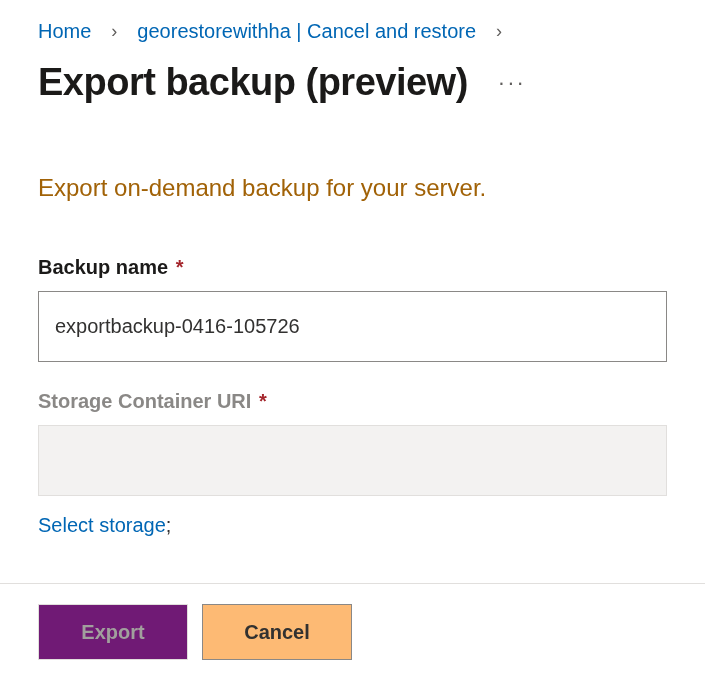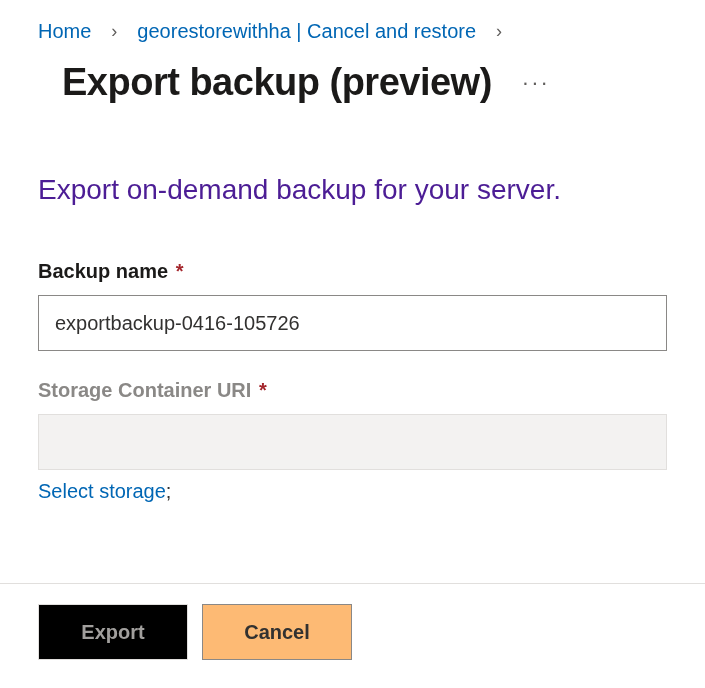--- a/index.html
+++ b/index.html
@@ -40,32 +40,31 @@
       display: flex;
       align-items: center;
       gap: 24px;
       margin-bottom: 70px;
     }
     .page-title {
       font-size: 38px;
       font-weight: 600;
       color: #1b1a19;
       letter-spacing: -0.5px;
-      margin-left: 24px;
     }
     .ellipsis {
       color: #605e5c;
       font-size: 22px;
       cursor: pointer;
       letter-spacing: 2px;
       padding: 0 6px;
     }
     .description {
-      font-size: 28px;
-      color: #4c1d95;
+      font-size: 24px;
+      color: #a16207;
       margin-bottom: 54px;
     }
     .field-group {
       margin-bottom: 28px;
     }
     .field-label {
       font-size: 20px;
       font-weight: 700;
       color: #1b1a19;
       margin-bottom: 12px;
@@ -74,35 +73,35 @@
     .field-label.disabled {
       color: #8a8886;
       font-weight: 700;
     }
     .required {
       color: #a4262c;
       margin-left: 2px;
     }
     .text-input {
       width: 100%;
-      height: 56px;
+      height: 71px;
       border: 1px solid #8a8886;
       padding: 0 16px;
       font-size: 20px;
       font-family: inherit;
       color: #323130;
       background: #ffffff;
     }
     .text-input.disabled {
       background: #f3f2f1;
       border: 1px solid #e1dfdd;
       color: #a19f9d;
     }
     .link-row {
-      margin-top: 10px;
+      margin-top: 18px;
       font-size: 20px;
     }
     .select-link {
       color: #0066b4;
       cursor: pointer;
       text-decoration: none;
     }
     .semicolon {
       color: #323130;
     }
@@ -123,21 +122,21 @@
       font-size: 20px;
       font-weight: 600;
       font-family: inherit;
       border: 1px solid #8a8886;
       background: #fdba74;
       color: #323130;
       cursor: pointer;
       min-width: 150px;
     }
     .btn.primary-disabled {
-      background: #000000;
+      background: #701a75;
       border: 1px solid #e1dfdd;
       color: #a19f9d;
       cursor: default;
     }
   </style>
 </head>
 <body>
 
 <div class="content">
   <nav class="breadcrumb">

